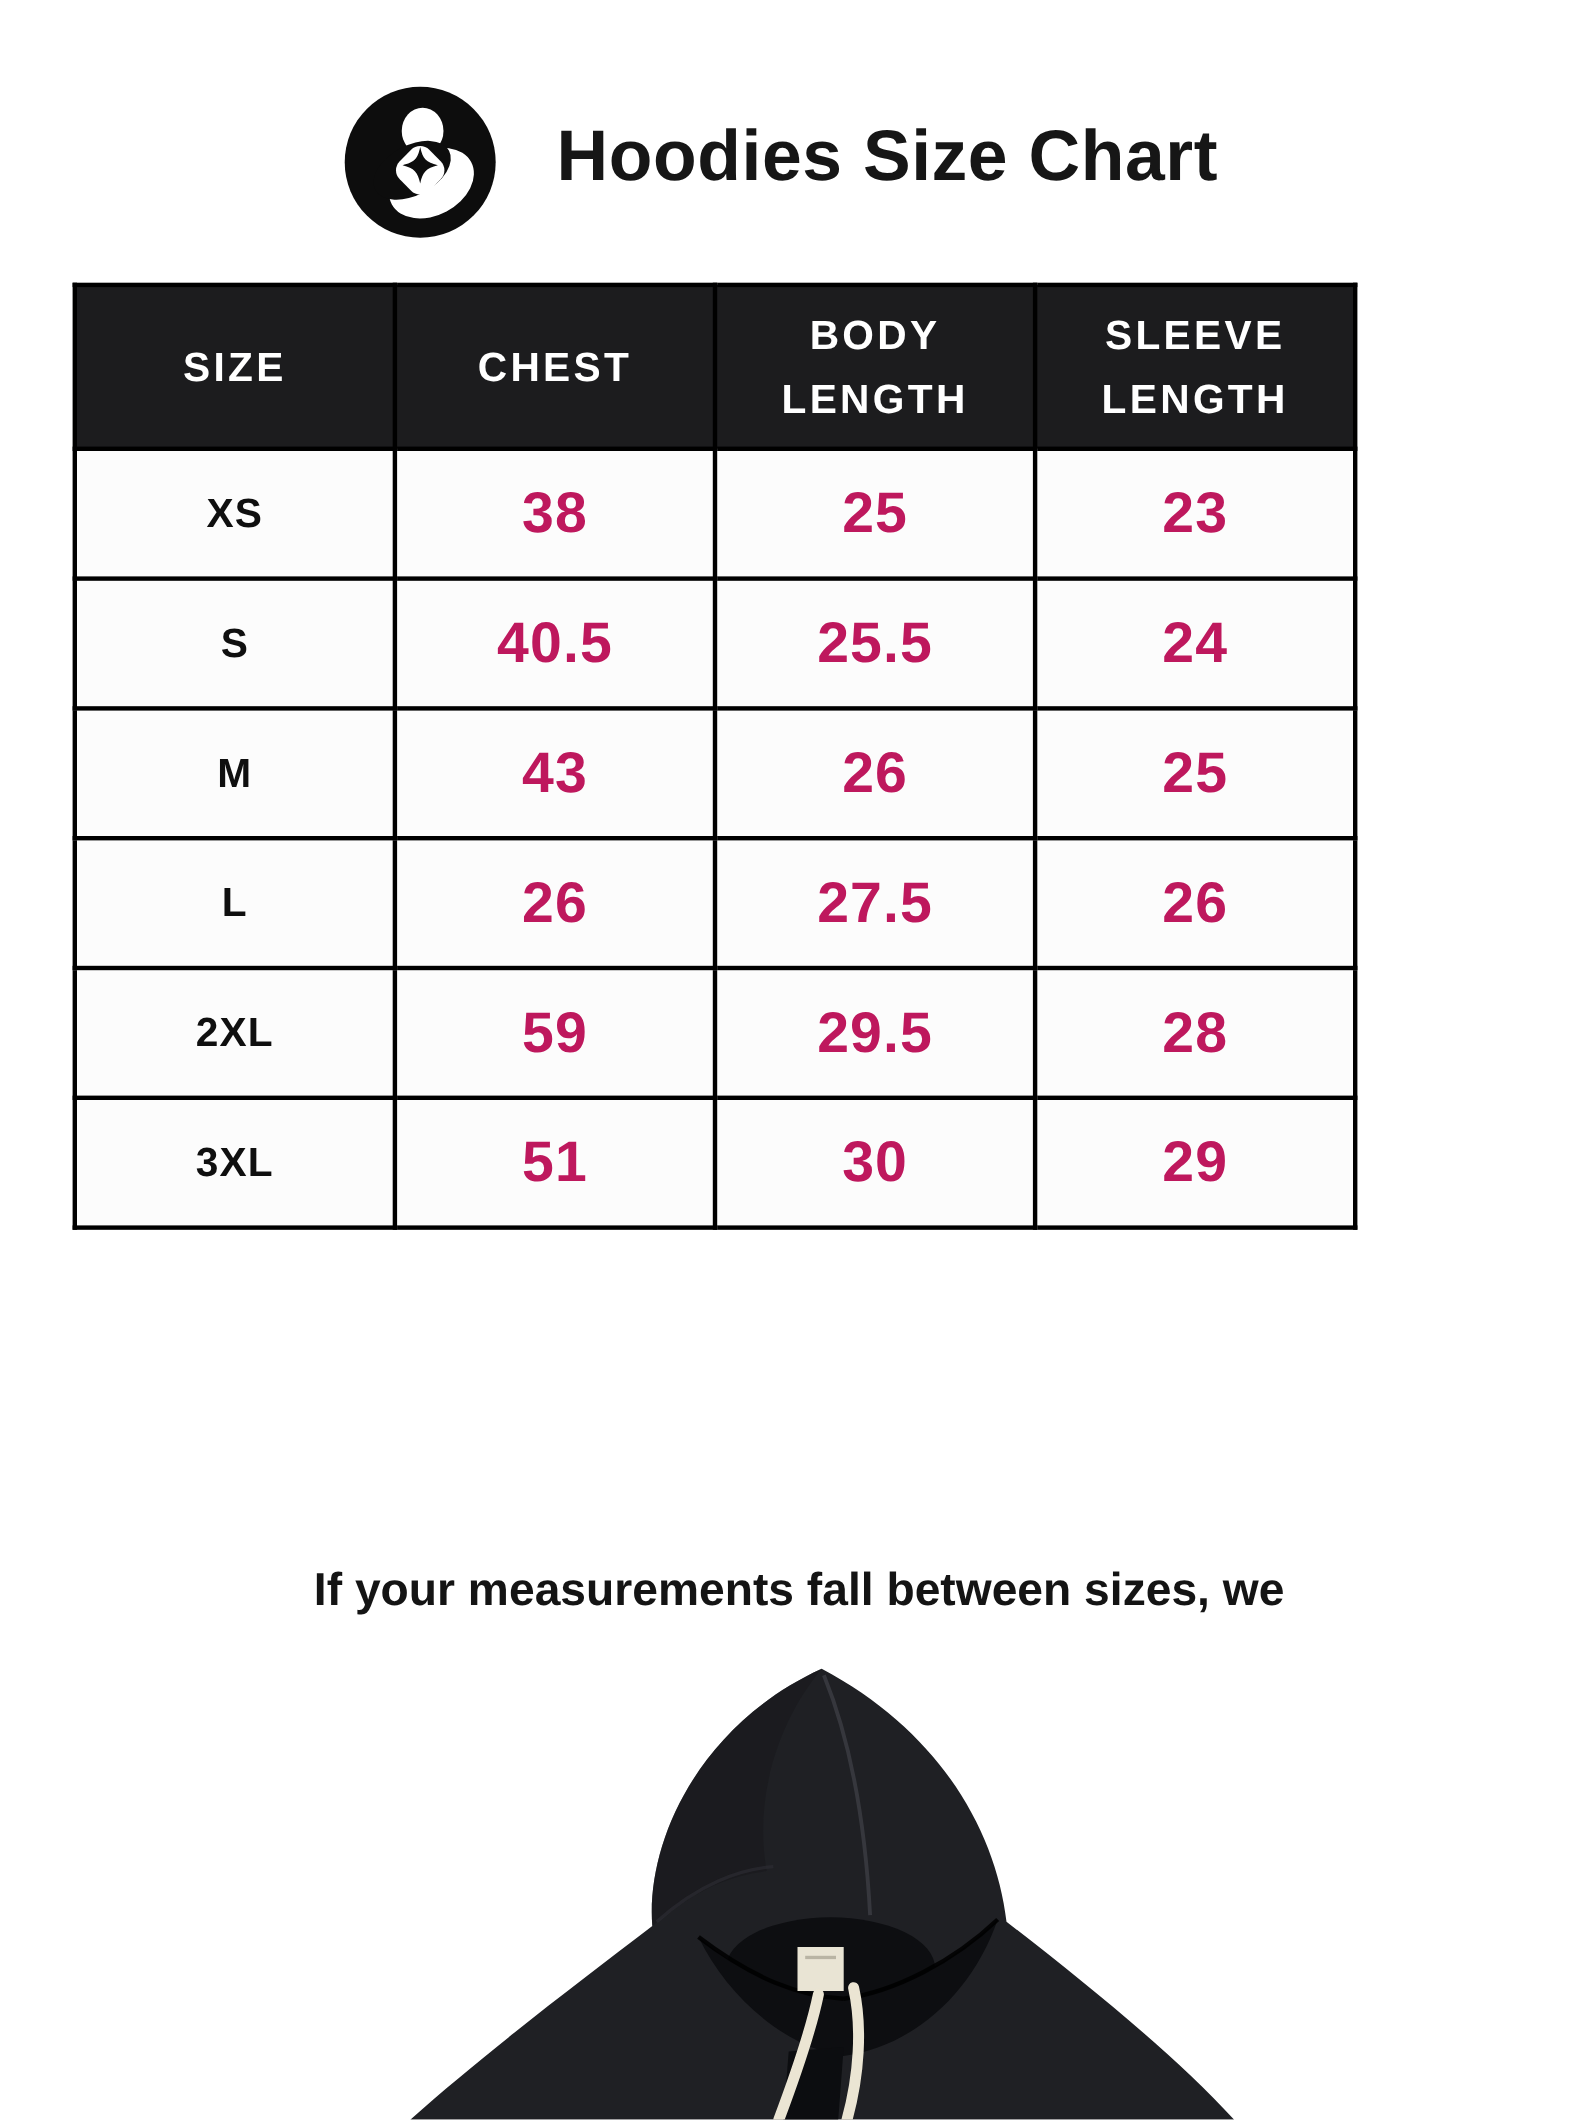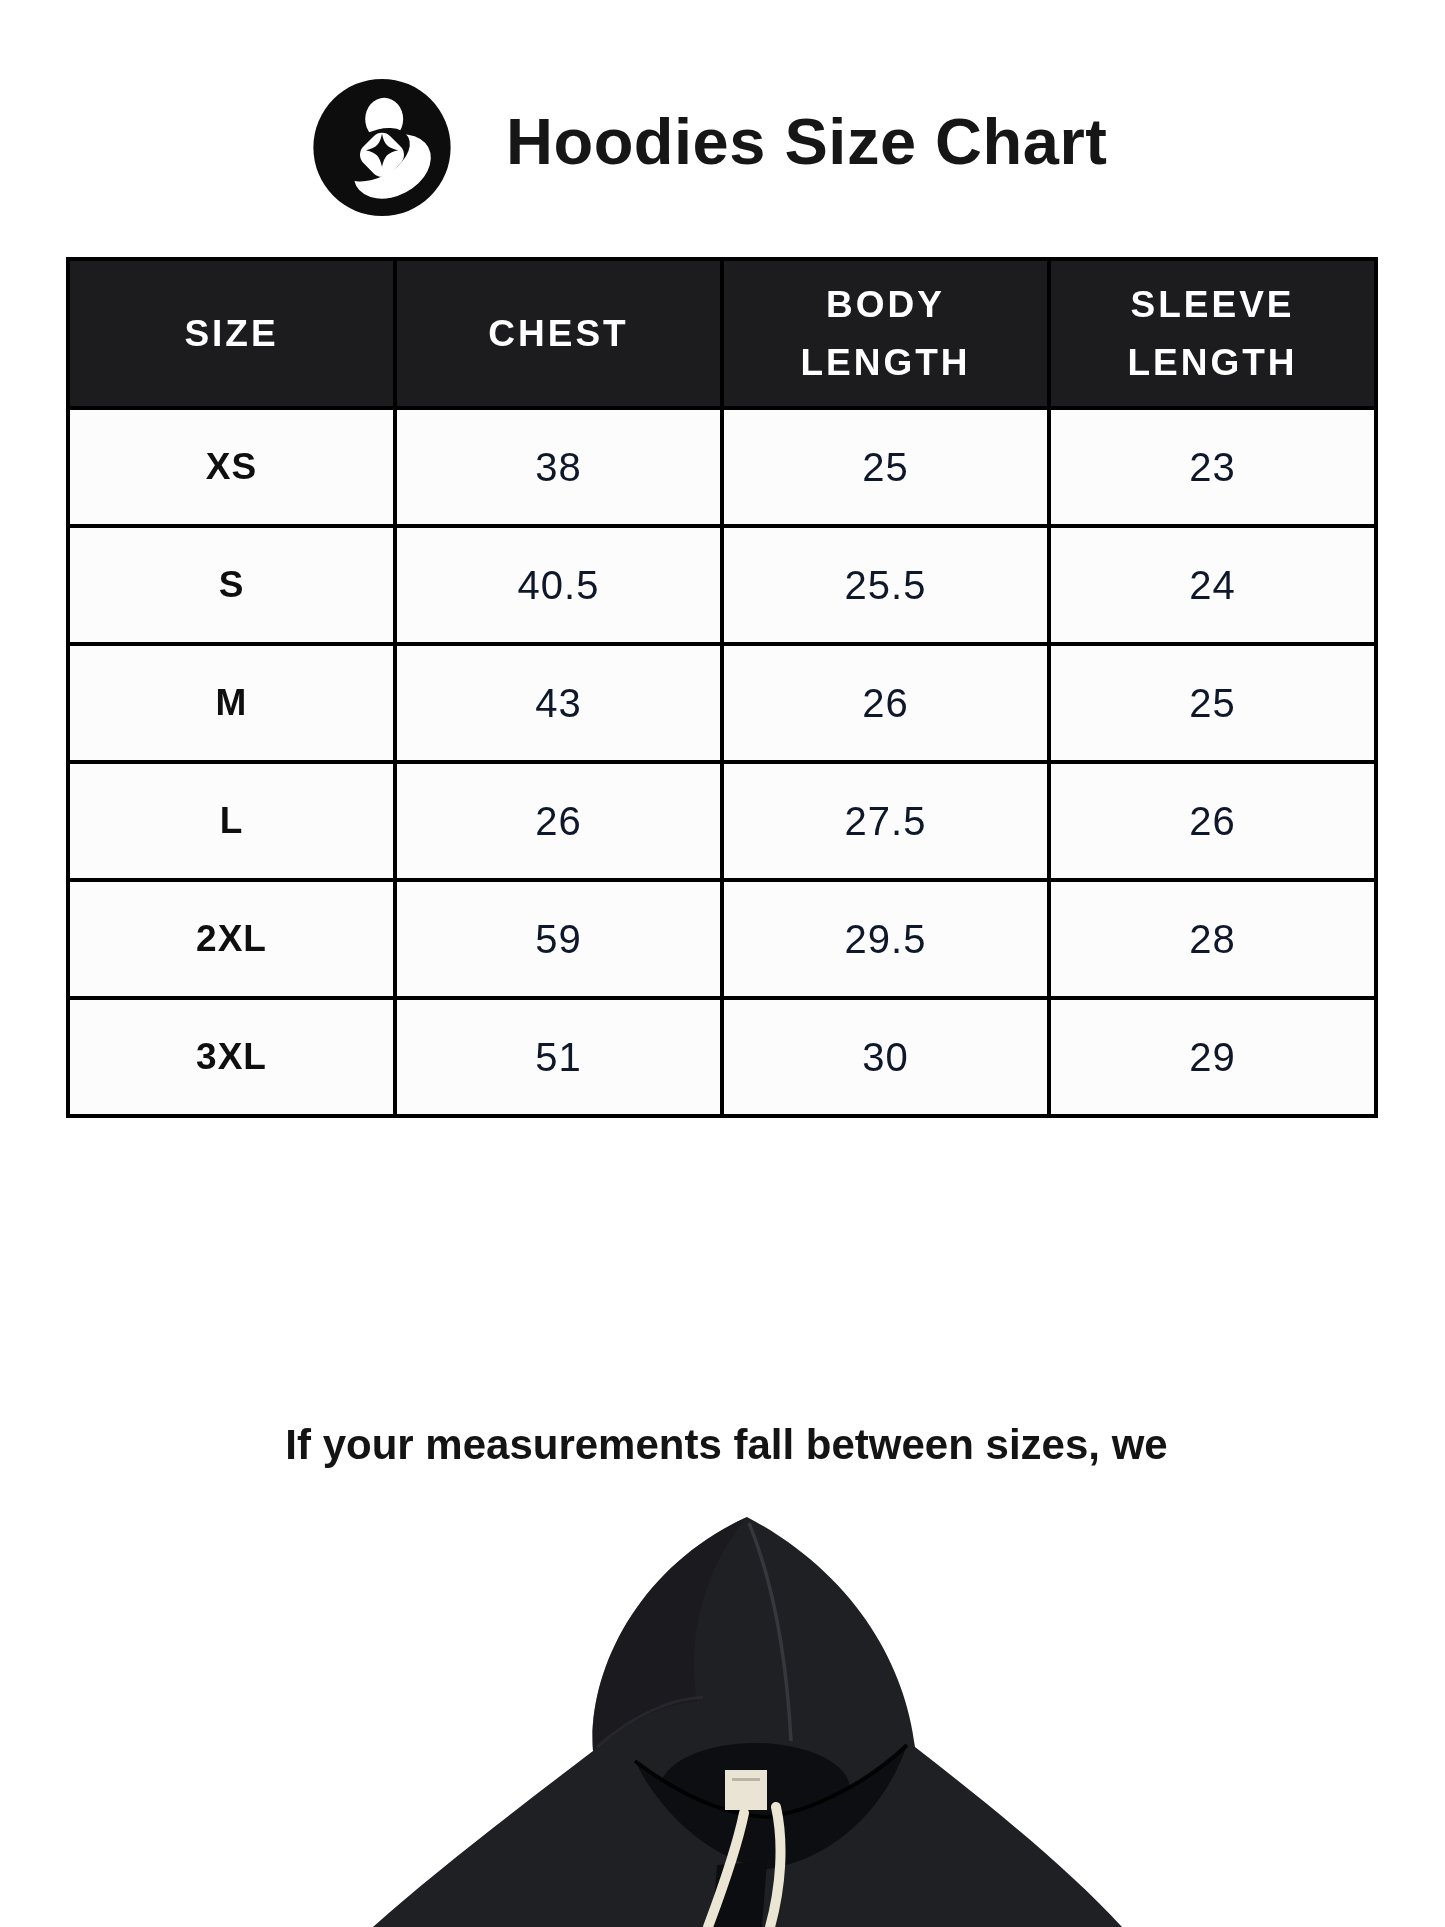--- a/index.html
+++ b/index.html
@@ -16,40 +16,40 @@
   
   #logo { left: 309px; top: 74px; width: 146px; height: 147px; }
   #title {
     left: 506px; top: 104px;
     font-size: 65px; font-weight: bold; letter-spacing: 0.5px;
     color: #161616; white-space: nowrap; text-align: center;
   }
 
   
   #size-table {
-    left: 66px; top: 257px; width: 1312px;
+    left: 66px; top: 257px; width: 1168px;
     border-collapse: collapse; table-layout: fixed;
   }
   #size-table th, #size-table td {
     border: 4px solid #000000;
     text-align: center; vertical-align: middle;
     padding: 0;
   }
   #size-table thead th {
     height: 145px;
     background: #1c1c1e;
     color: #ffffff;
     font-size: 37px; font-weight: bold; letter-spacing: 3px;
     line-height: 1.55;
   }
   #size-table thead th span { display: block; }
   #size-table thead th span:empty { display: none; }
   #size-table tbody td { height: 114px; background: #fcfcfc; }
   td.size-label { font-size: 37px; font-weight: bold; letter-spacing: 1px; color: #0f0f0f; }
-  td.value { font-size: 40px; font-weight: normal; color: #0f172a; letter-spacing: 1px; }
+  td.value { font-size: 52px; font-weight: bold; color: #be185d; letter-spacing: 1px; }
 
   
   #note {
     left: 4px; top: 1382px; width: 100%;
     text-align: center;
     font-size: 42px; font-weight: bold; line-height: 1.28;
     color: #141414;
     margin-top: 36px;
   }
 

